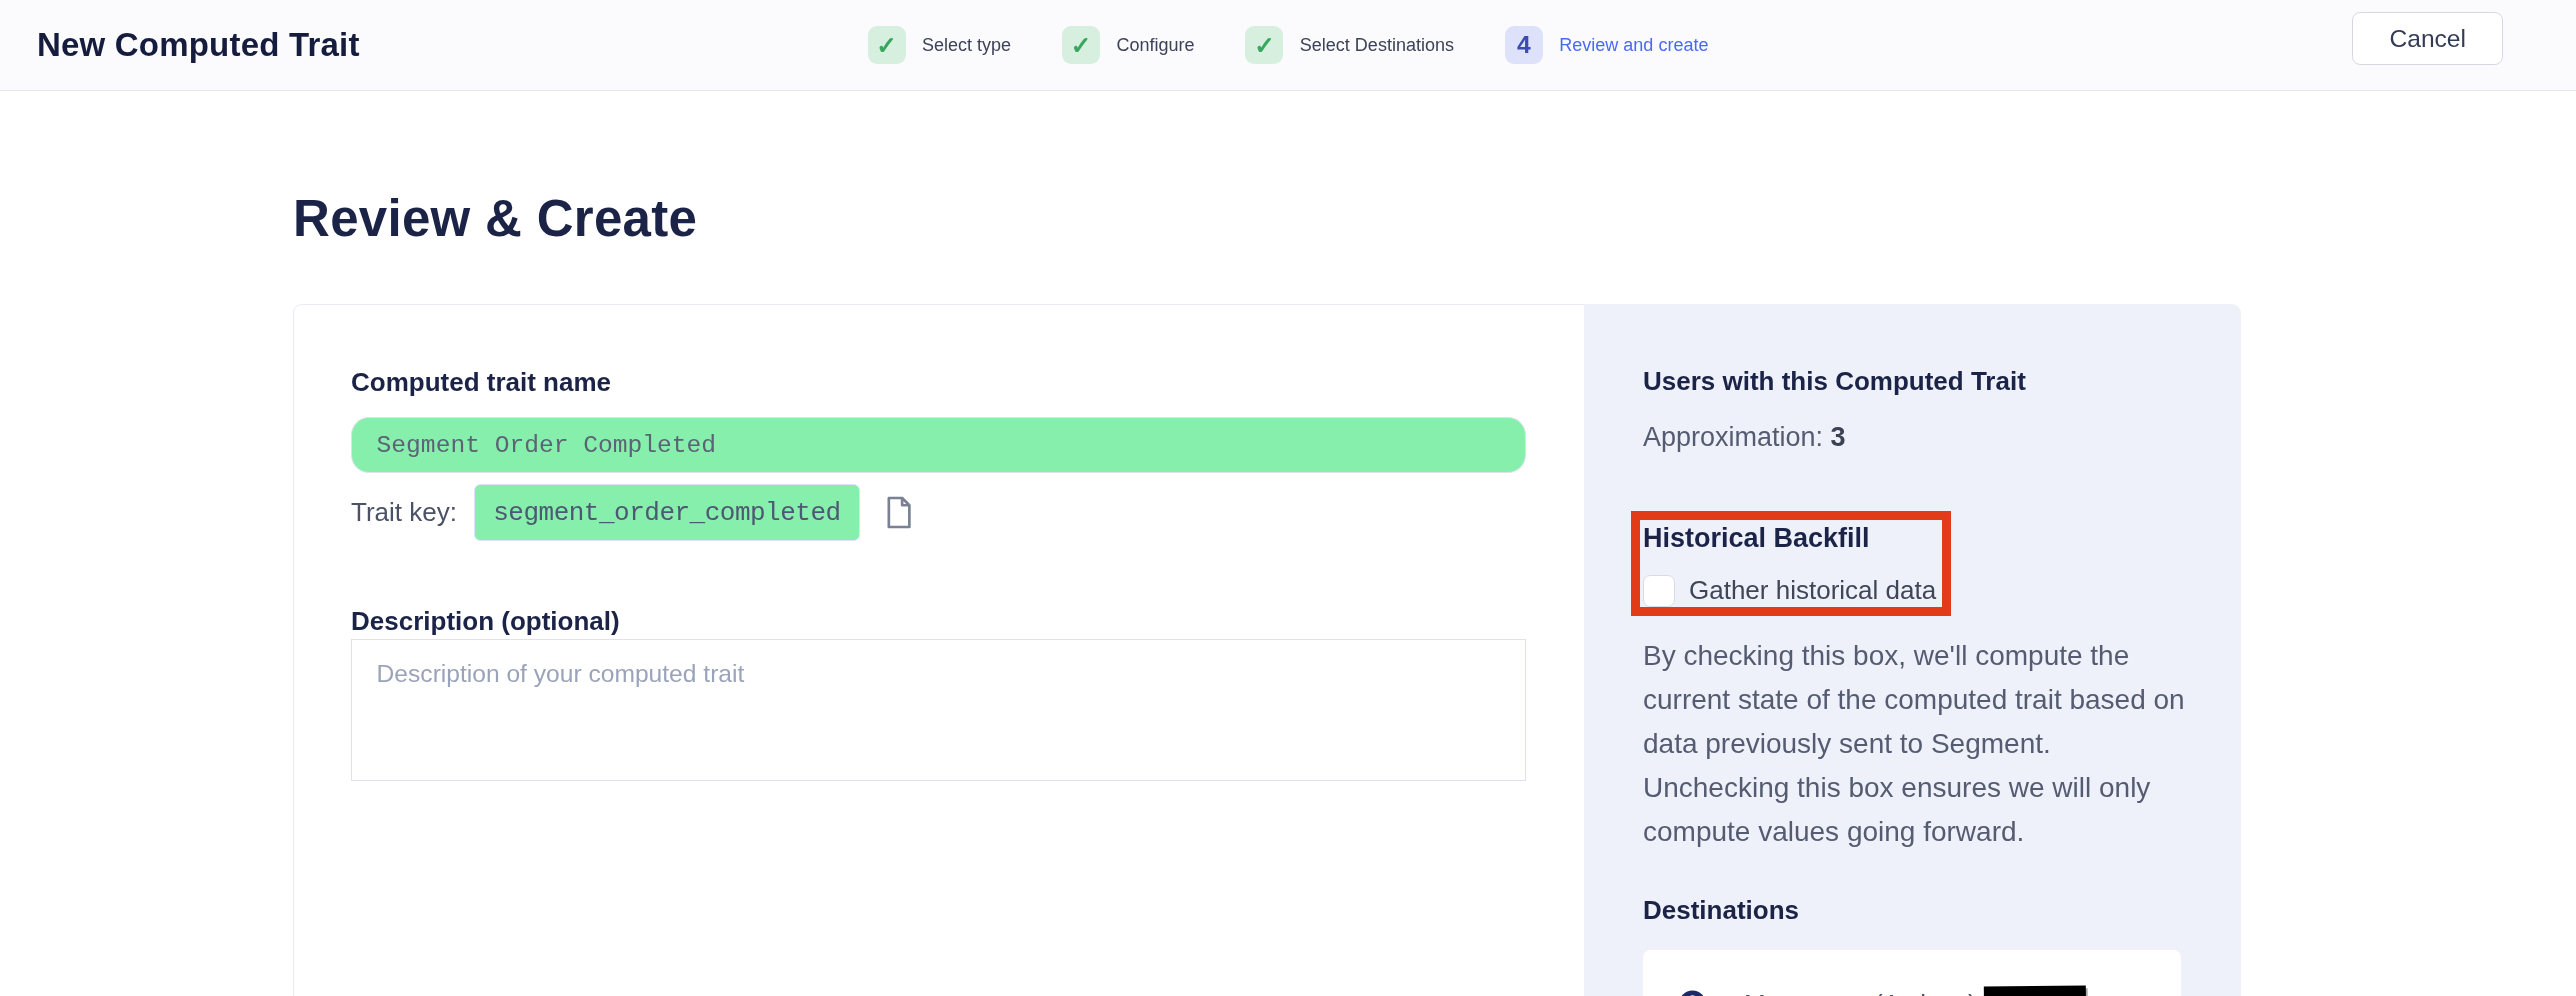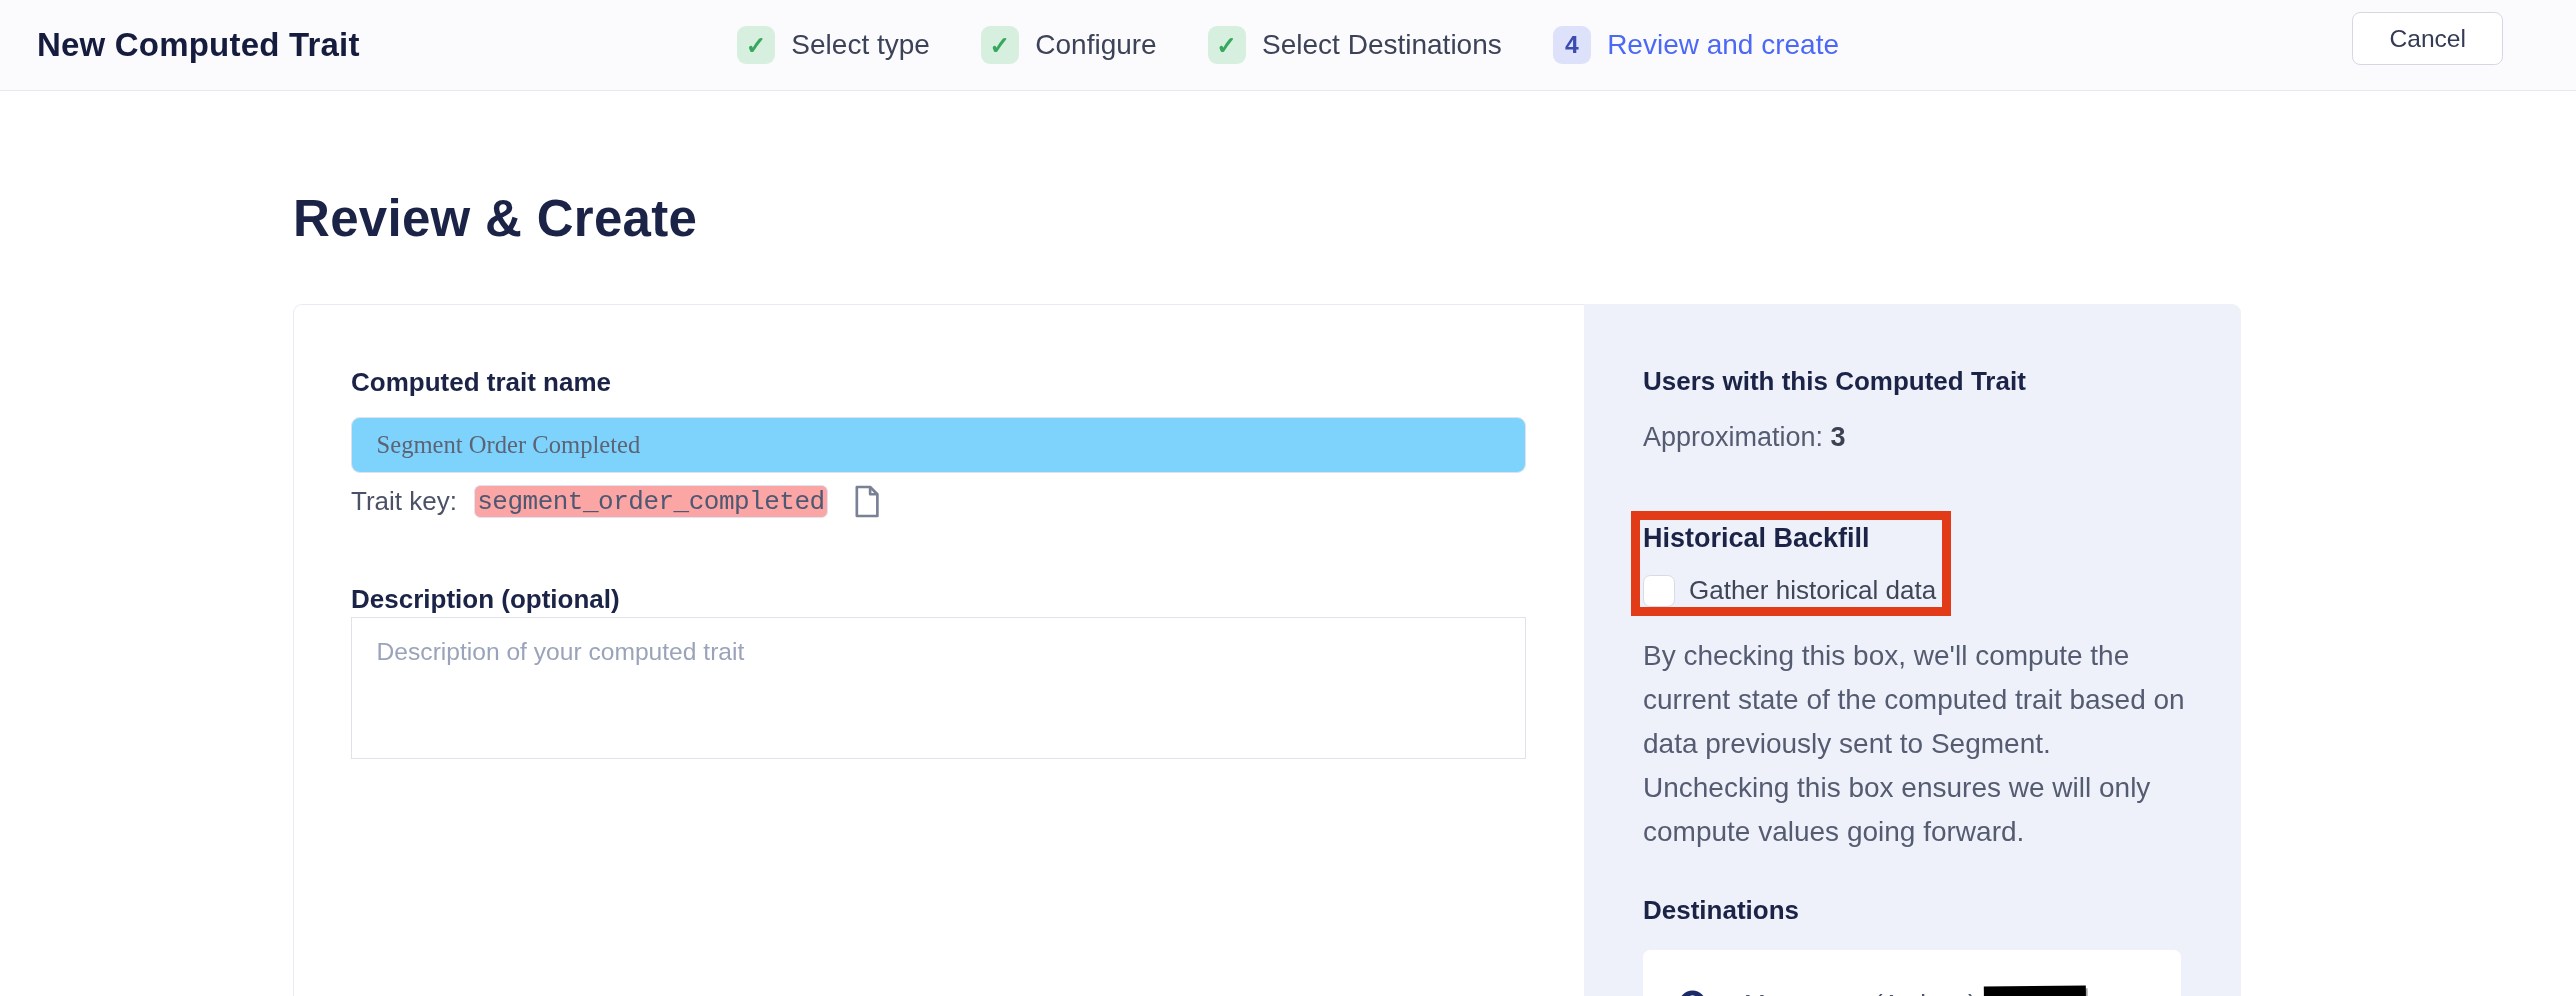--- a/index.html
+++ b/index.html
@@ -36,21 +36,21 @@
   }
   .step { display: flex; align-items: center; gap: 16.4px; cursor: pointer; }
   .step-badge {
     width: 38px; height: 38px;
     border-radius: 9px;
     display: flex; align-items: center; justify-content: center;
     font-size: 24.6px;
   }
   .step-badge.done { background: #d7efdf; color: #38a85f; font-weight: 700; }
   .step-badge.active { background: #dde2fa; color: #3c4bb0; font-weight: 700; }
-  .step-label { font-size: 28px; color: #3c4257; }
+  .step-label { font-size: 18px; color: #3c4257; }
   .step.active .step-label { color: #4c68f6; }
   .cancel-btn {
     position: absolute;
     right: 73px;
     top: 12px;
     height: 53px;
     padding: 0 36px;
     background: #ffffff;
     border: 1.8px solid #d5d8e3;
     border-radius: 8.2px;
@@ -89,40 +89,40 @@
   .field-label {
     font-size: 26px;
     font-weight: 700;
     color: #1b2347;
   }
   .text-input {
     margin-top: 19px;
     width: 1175px;
     height: 56px;
     border: 1.8px solid #dfe2ec;
-    border-radius: 9px;
-    background: #7dd3fc;
+    border-radius: 18px;
+    background: #86efac;
     padding: 0 24.6px;
     font-size: 24.6px;
     color: #5d6375;
-    font-family: Liberation Serif, serif;
+    font-family: Liberation Mono, monospace;
     outline: none;
   }
   .trait-key-row {
     margin-top: 11px;
     display: flex;
     align-items: center;
   }
   .trait-key-label { font-size: 26px; color: #4b5266; }
   .trait-key-chip {
     margin-left: 17.3px;
-    height: 33px;
+    height: 57px;
     display: flex; align-items: center;
-    padding: 0 2px;
-    background: #fca5a5;
+    padding: 0 18px;
+    background: #86efac;
     border: 1.8px solid #dbe5f6;
     border-radius: 6.4px;
     font-family: "Liberation Mono", "DejaVu Sans Mono", monospace;
     font-size: 26px;
     color: #4d5872;
     letter-spacing: -0.5px;
   }
   .copy-icon {
     margin-left: 24px;
     width: 29px; height: 35px;

